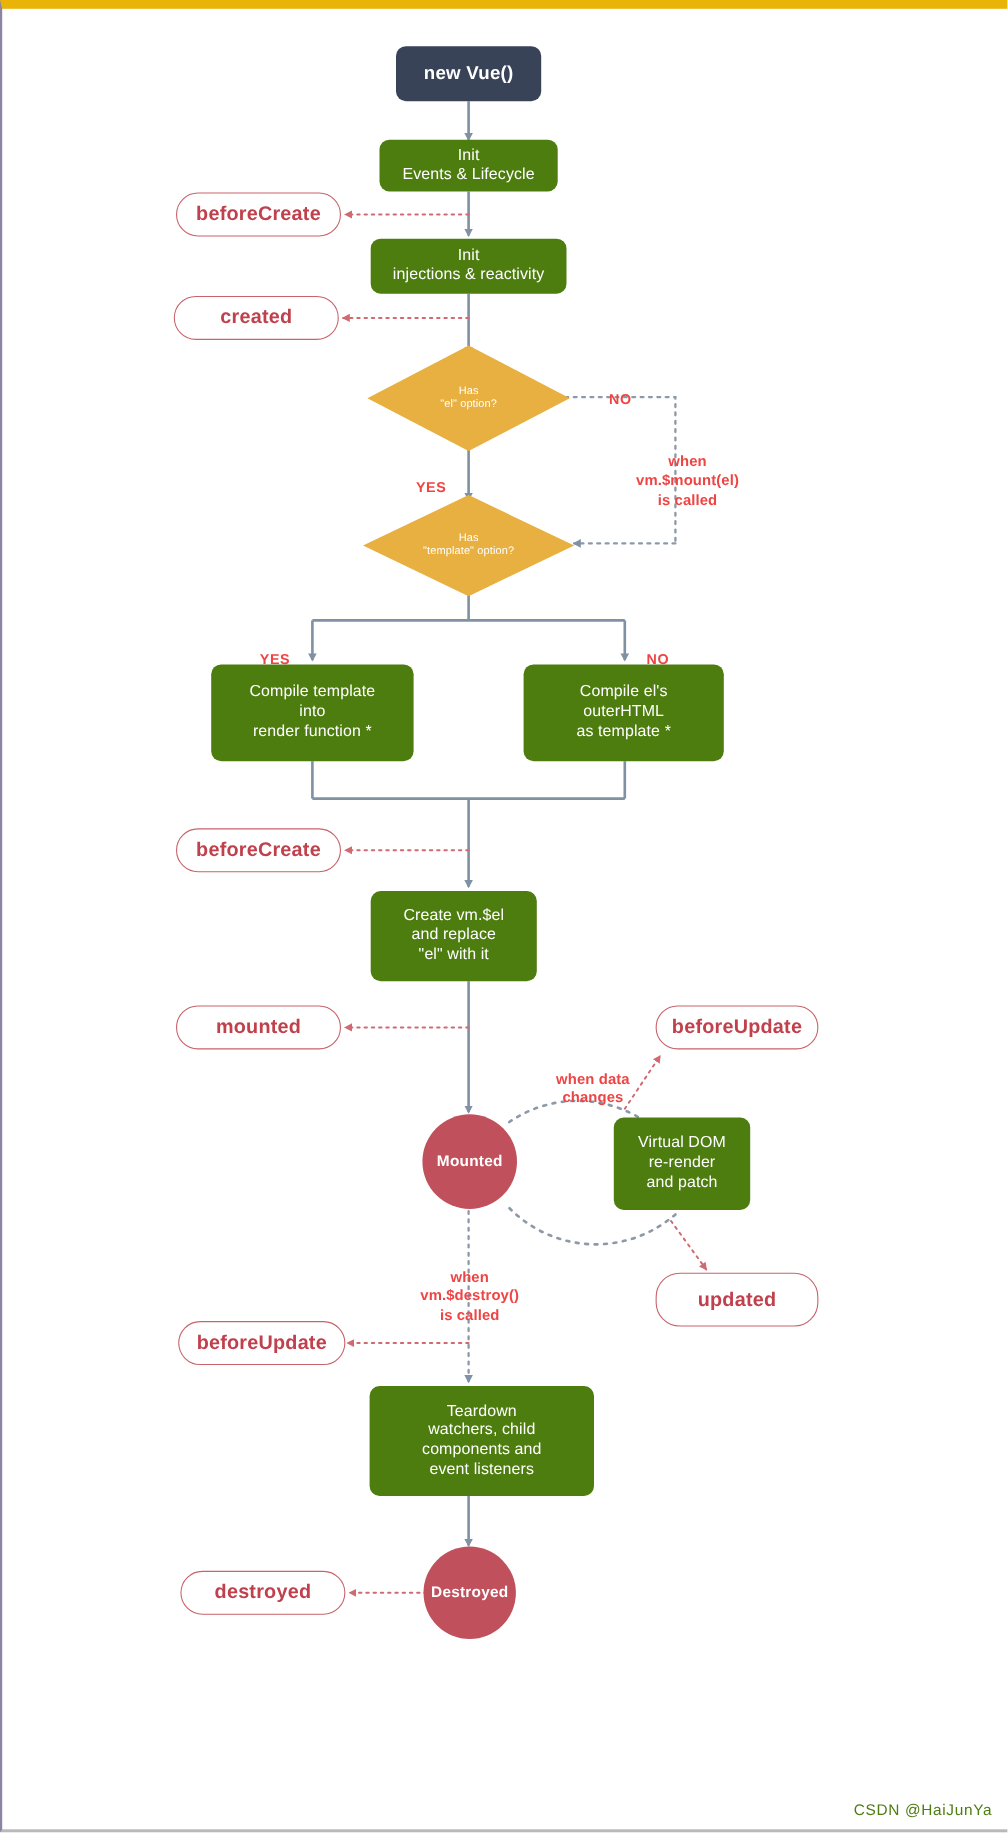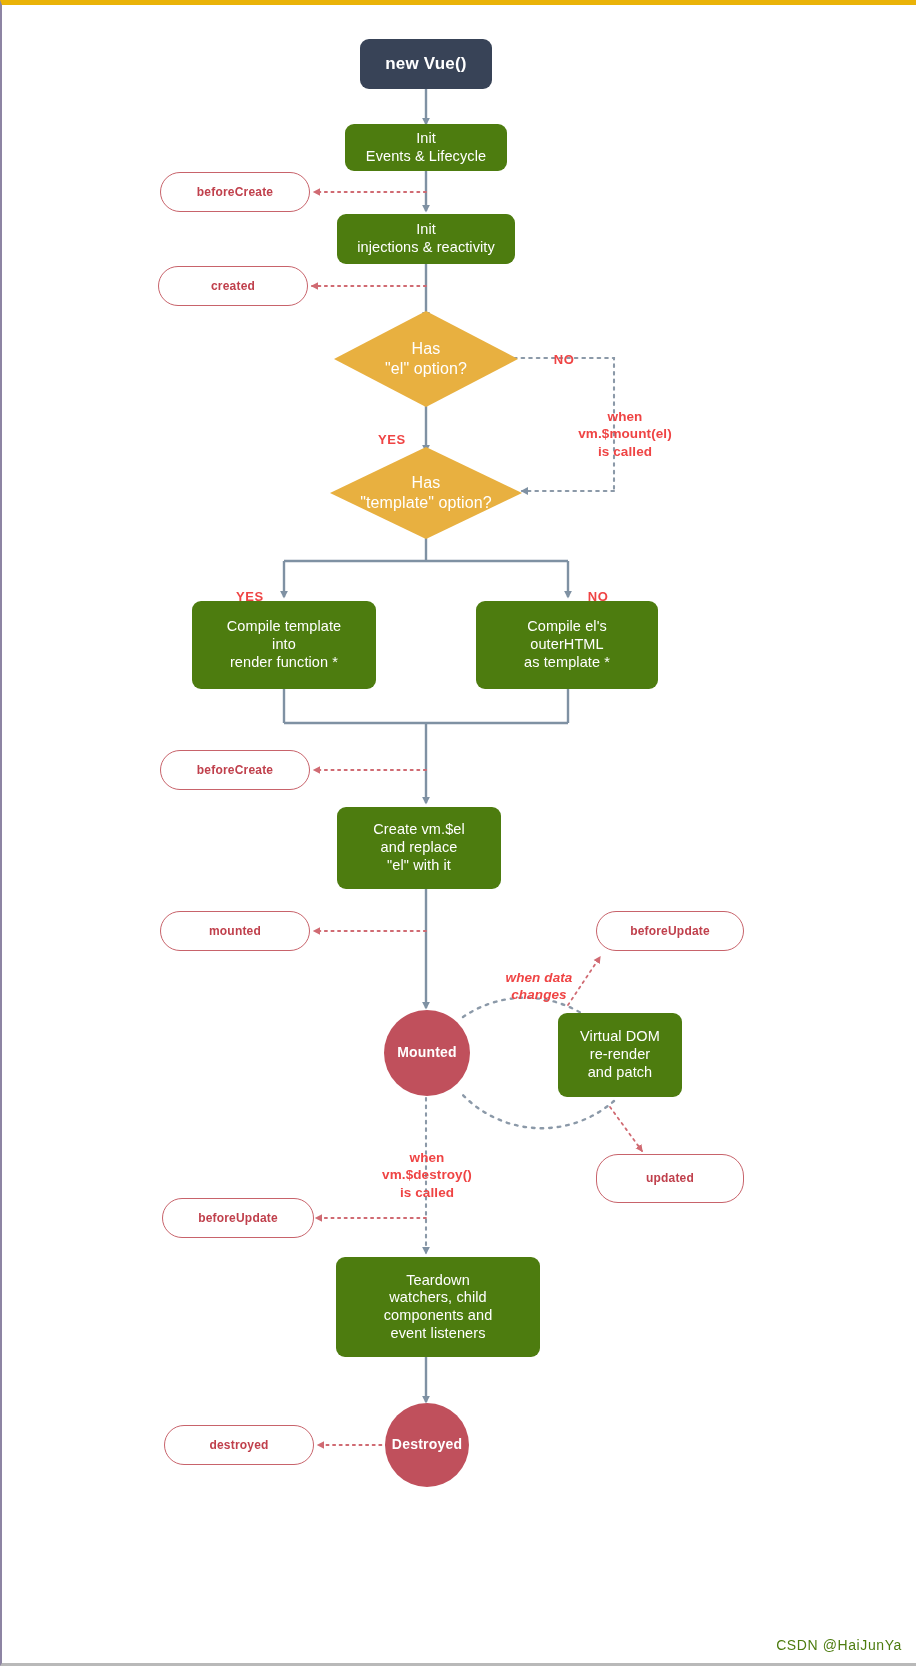--- a/index.html
+++ b/index.html
@@ -11,21 +11,21 @@
   body {
     font-family: "Liberation Sans", sans-serif;
   }
   #page {
     position: relative;
     width: 916px;
     height: 1666px;
     background: #ffffff;
     overflow: hidden;
     box-sizing: border-box;
-    border-top: 5px solid #eab308;
+    border-top: 8px solid #eab308;
     border-left: 2px solid #8d84a3;
     border-bottom: 3px solid #b9b9b9;
   }
   .svg-layer {
     position: absolute;
     top: 0;
     left: 0;
     width: 916px;
     height: 1666px;
     pointer-events: none;
@@ -55,31 +55,31 @@
     background: #4d7c0f;
     color: #ffffff;
     border-radius: 9px;
     font-size: 14.5px;
     font-weight: 400;
     letter-spacing: 0.1px;
   }
   
   .node-dec {
     color: #ffffff;
-    font-size: 16px;
+    font-size: 10px;
     letter-spacing: 0.1px;
     z-index: 3;
   }
   
   .node-hook {
     background: #ffffff;
     border: 1.6px solid #c8636b;
     border-radius: 22px;
     color: #c0404c;
-    font-size: 12px;
+    font-size: 18px;
     font-weight: bold;
     letter-spacing: 0.2px;
   }
   
   .node-state {
     background: #c0505c;
     color: #ffffff;
     border-radius: 50%;
     font-size: 14px;
     font-weight: bold;
@@ -224,21 +224,21 @@
 into
 render function *</span>
   </div>
 
   <div class="node node-proc" style="left:474px; top:596px; width:182px; height:88px;">
     <span>Compile el's
 outerHTML
 as template *</span>
   </div>
 
-  <div class="node node-proc" style="left:335px; top:802px; width:164px; height:82px;">
+  <div class="node node-proc" style="left:335px; top:802px; width:151px; height:82px;">
     <span>Create vm.$el
 and replace
 "el" with it</span>
   </div>
 
   <div class="node node-state" style="left:382px; top:1005px; width:86px; height:86px;">
     <span>Mounted</span>
   </div>
 
   <div class="node node-proc" style="left:556px; top:1008px; width:124px; height:84px;">
@@ -305,21 +305,21 @@
   </div>
 
   <div class="edge-label" style="left:222px; top:567px; width:52px;">
     <span>YES</span>
   </div>
 
   <div class="edge-label" style="left:570px; top:567px; width:52px;">
     <span>NO</span>
   </div>
 
-  <div class="edge-label multi" style="left:470px; top:946px; width:134px;font-style:italic;">
+  <div class="edge-label multi" style="left:470px; top:946px; width:134px;">
     <span>when data
 changes</span>
   </div>
 
   <div class="edge-label multi" style="left:350px; top:1126px; width:150px;">
     <span>when
 vm.$destroy()
 is called</span>
   </div>
 

